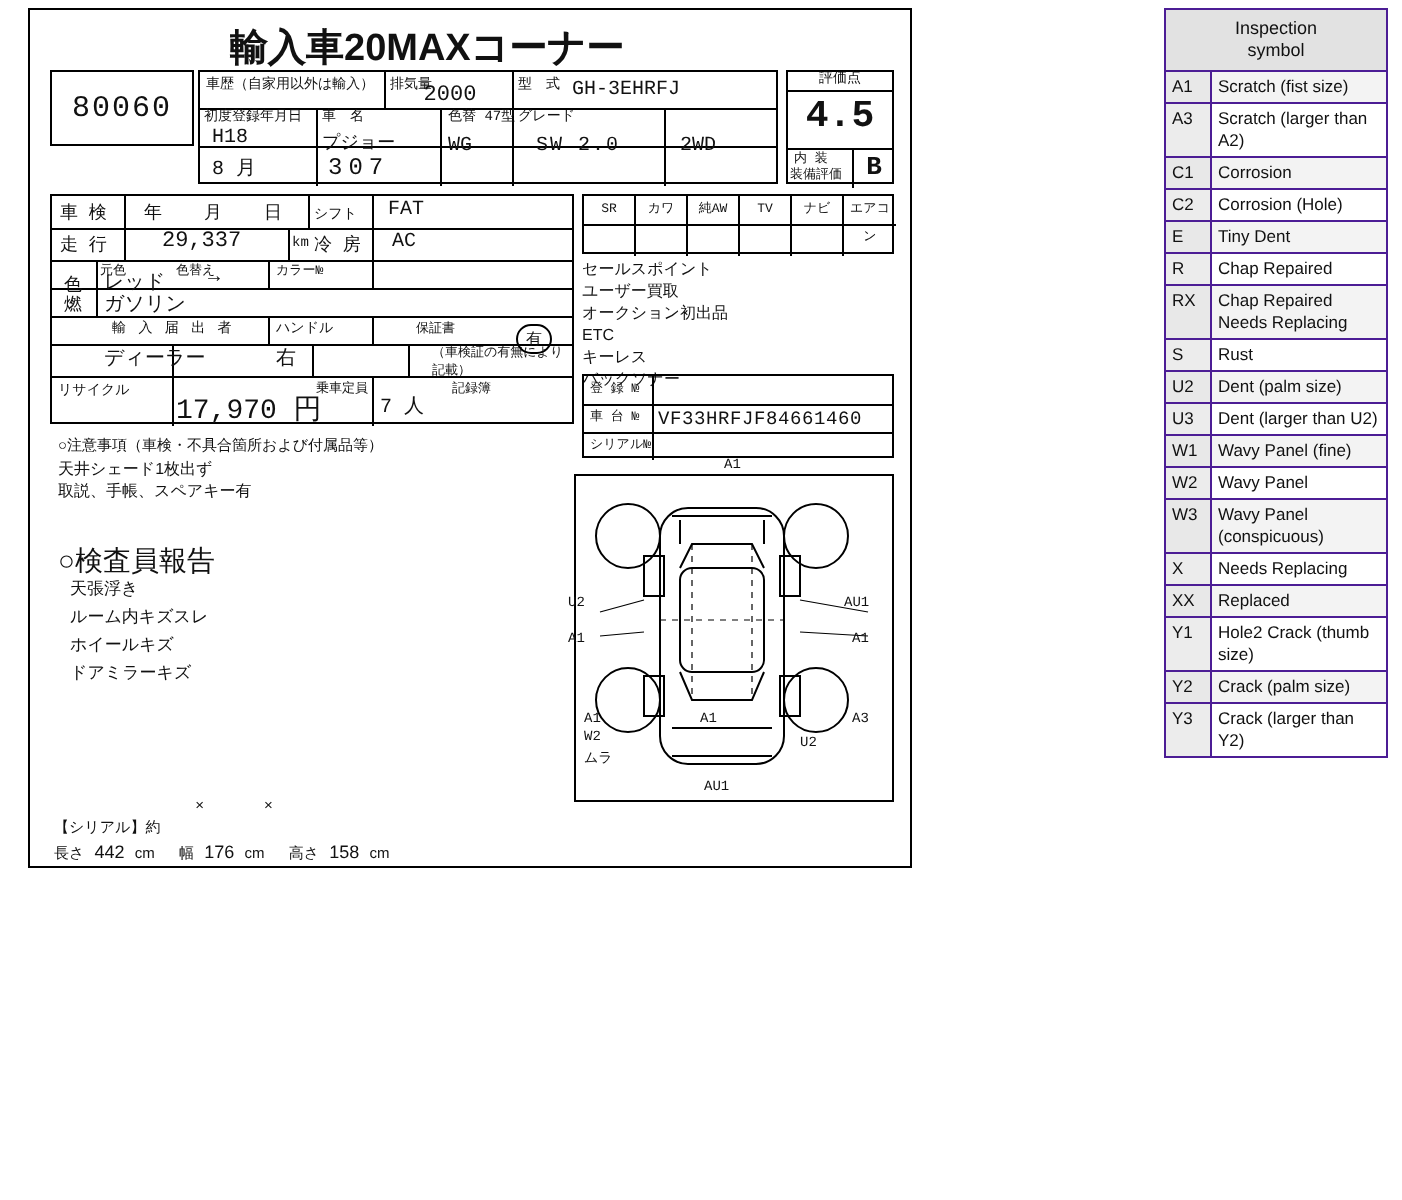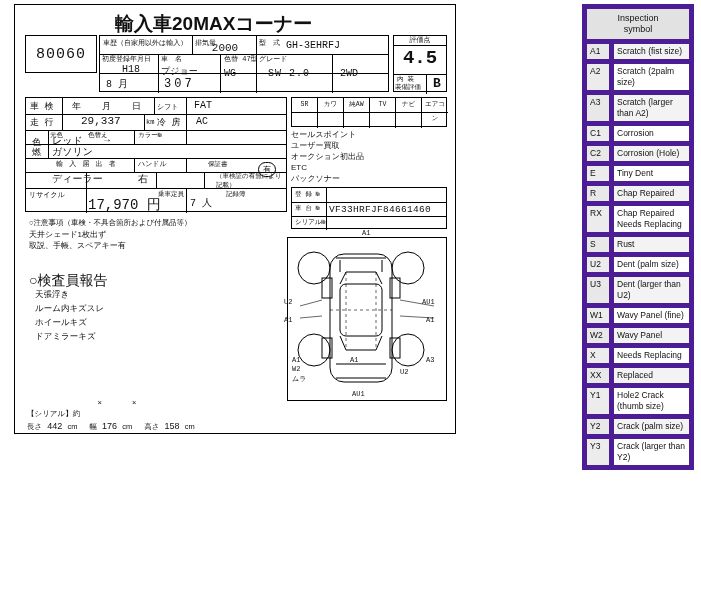--- a/index.html
+++ b/index.html
@@ -44,21 +44,21 @@
 
   .notes1{position:absolute;left:14px;top:212px;font-size:8px;line-height:11.5px;}
   .notes2{position:absolute;left:14px;top:268px;font-size:8.5px;line-height:14px;}
   .dims{position:absolute;left:12px;top:392px;width:250px;font-size:7.5px;line-height:11px;}
 
   
   .diagram{left:272px;top:232px;width:160px;height:164px;}
 
   
   .legend{position:absolute;left:582px;top:4px;width:112px;border:1px solid #bbb;border-collapse:collapse;background:#fff;}
-  .legend td{border:5px solid #4c1d95;font-size:8.5px;padding:2px 3px;vertical-align:top;line-height:11px;}
+  .legend td{border:1px solid #4c1d95;font-size:8.5px;padding:2px 3px;vertical-align:top;line-height:11px;}
   .legend td.code{width:16px;text-align:left;background:#ececec;}
   .legend .hdr{background:#e2e2e2;text-align:center;font-size:9px;padding:4px 2px;}
   .legend tr:nth-child(even) td{background:#f3f3f3;}
   .legend tr:nth-child(even) td.code{background:#e8e8e8;}
   .legend tr:first-child td{background:#e2e2e2;}
 </style>
 </head>
 <body>
 
 <div class="page">
@@ -84,21 +84,21 @@
       <div class="vline" style="left:156px;top:18px;height:39px"></div>
       <div class="vline" style="left:232px;top:18px;height:39px"></div>
 
       <div class="cell lbl" style="left:3px;top:3px;">車歴（自家用以外は輸入）</div>
       <div class="cell lbl" style="left:95px;top:3px;">排気量</div>
       <div class="cell val" style="left:95px;top:6px;width:60px;text-align:center;">2000</div>
       <div class="cell lbl" style="left:159px;top:3px;">型　式</div>
       <div class="cell val" style="left:186px;top:4px;font-size:10px;">GH-3EHRFJ</div>
 
       <div class="cell lbl" style="left:2px;top:19px;">初度登録年月日</div>
-      <div class="cell val" style="left:6px;top:28px;font-size:10px;margin-left:16px;">H18</div>
+      <div class="cell val" style="left:6px;top:28px;font-size:10px;">H18</div>
       <div class="cell val" style="left:6px;top:41px;font-size:10px;">8 月</div>
 
       <div class="cell lbl" style="left:61px;top:19px;">車　名</div>
       <div class="cell val" style="left:61px;top:29px;font-size:9px;">プジョー</div>
       <div class="cell val" style="left:64px;top:41px;font-size:12px;letter-spacing:3px;">307</div>
 
       <div class="cell lbl" style="left:159px;top:19px;">グレード</div>
       <div class="cell lbl" style="left:124px;top:19px;">色替 47型</div>
       <div class="cell val" style="left:124px;top:32px;font-size:10px;">WG</div>
       <div class="cell val" style="left:168px;top:32px;font-size:10px;letter-spacing:1px;">SW 2.0</div>
@@ -193,20 +193,21 @@
       <div class="eq" style="left:78px;top:15px;width:26px;height:15px;border-bottom:none;"></div>
       <div class="eq" style="left:104px;top:15px;width:26px;height:15px;border-bottom:none;"></div>
       <div class="eq" style="left:130px;top:15px;width:26px;height:15px;border-right:none;border-bottom:none;"></div>
     </div>
 
     <div class="salenotes">
       <div>セールスポイント</div>
       <div>ユーザー買取</div>
       <div>オークション初出品</div>
       <div>ETC</div>
+      <div>キーレス</div>
       <div>バックソナー</div>
     </div>
 
     <div class="bx innerbox">
       <div class="hline" style="left:0;top:14px;width:100%"></div>
       <div class="hline" style="left:0;top:28px;width:100%"></div>
       <div class="vline" style="left:34px;top:0;height:42px"></div>
       <div class="tiny" style="position:absolute;left:3px;top:3px;">登 録 №</div>
       <div class="tiny" style="position:absolute;left:3px;top:17px;">車 台 №</div>
       <div class="tiny" style="position:absolute;left:3px;top:31px;">シリアル№</div>
@@ -302,24 +303,20 @@
       <td class="hdr" colspan="2">
         <div>Inspection</div>
         <div>symbol</div>
       </td>
     </tr>
     <tr>
           <td class="code">A1</td>
           <td>Scratch (fist size)</td>
         </tr>
     <tr>
-          <td class="code">A2</td>
-          <td>Scratch (2palm size)</td>
-        </tr>
-    <tr>
           <td class="code">A3</td>
           <td>Scratch (larger than A2)</td>
         </tr>
     <tr>
           <td class="code">C1</td>
           <td>Corrosion</td>
         </tr>
     <tr>
           <td class="code">C2</td>
           <td>Corrosion (Hole)</td>
@@ -350,20 +347,24 @@
         </tr>
     <tr>
           <td class="code">W1</td>
           <td>Wavy Panel (fine)</td>
         </tr>
     <tr>
           <td class="code">W2</td>
           <td>Wavy Panel</td>
         </tr>
     <tr>
+          <td class="code">W3</td>
+          <td>Wavy Panel (conspicuous)</td>
+        </tr>
+    <tr>
           <td class="code">X</td>
           <td>Needs Replacing</td>
         </tr>
     <tr>
           <td class="code">XX</td>
           <td>Replaced</td>
         </tr>
     <tr>
           <td class="code">Y1</td>
           <td>Hole2 Crack (thumb size)</td>

